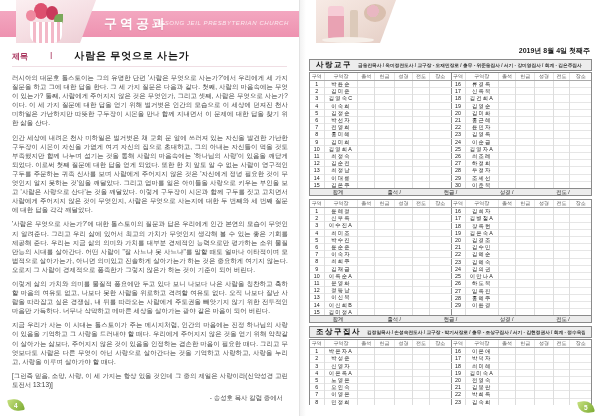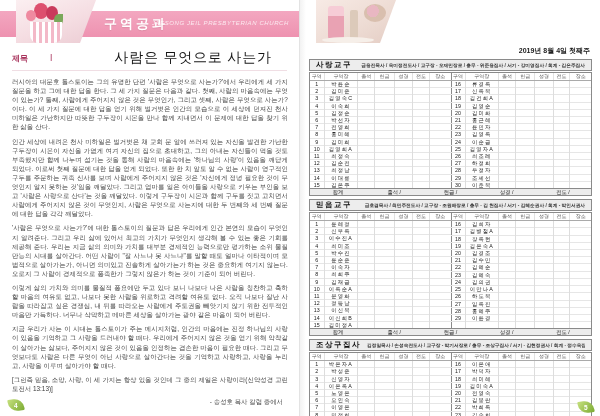--- a/index.html
+++ b/index.html
@@ -28,37 +28,37 @@
   .cup{position:absolute;left:14px;top:22px;width:32px;height:21px;background:repeating-linear-gradient(90deg,#fff 0 3px,#f3b9c8 3px 6px);border-radius:0 0 8px 8px;}
   .glass{position:absolute;left:12px;top:6px;width:16px;height:34px;border-radius:3px 3px 4px 4px;background:linear-gradient(180deg,#f6ccd6 0 30%,#e9a2b3 30% 100%);}
   .candle{position:absolute;left:34px;top:10px;width:8px;height:30px;background:#dccaba;border-radius:2px;}
   .bloom{position:absolute;left:48px;top:4px;width:22px;height:18px;border-radius:50%;background:radial-gradient(circle at 40% 40%,#e9b7c2 0 35%,#d9bfae 36% 100%);}
   .plate{position:absolute;left:6px;top:37px;width:52px;height:6px;border-radius:50%;background:#f6efe9;}
 
   
   .lesson-title{margin:5px 12px 0 12px;padding-bottom:3px;border-bottom:1px solid #f0dee4;display:flex;align-items:center;gap:22px;}
   .lesson-label{color:#a8335c;font-weight:bold;font-size:8px;}
   .lesson-sep{color:#a8335c;font-size:8px;}
-  .lesson-name{color:#151515;font-weight:normal;font-size:14px;letter-spacing:.8px;margin-left:40px;}
+  .lesson-name{color:#151515;font-weight:bold;font-size:10px;letter-spacing:.8px;}
   .paragraphs{margin:6px 11px 0 12px;}
   .para{font-size:6.4px;line-height:9.1px;color:#3c3c3c;text-align:justify;margin-bottom:5px;letter-spacing:.1px;}
   .quote{margin:4px 11px 0 12px;font-size:6.4px;line-height:9.1px;color:#3c3c3c;text-align:justify;}
   .attribution{margin:5px 16px 0 0;text-align:right;font-size:6.4px;color:#3c3c3c;}
 
   
   .leaf{position:absolute;width:16px;height:12px;background:linear-gradient(135deg,#c6e07e,#7cab33);border-radius:1px 10px 1px 10px;display:flex;align-items:center;justify-content:center;transform:rotate(-8deg);}
   .leaf-l{left:8px;bottom:5px;}
   .leaf-r{right:6px;bottom:3px;}
   .leaf span{color:#fff;font-weight:bold;font-size:6.5px;transform:rotate(8deg);}
 
   
   .report-body{padding:0 8px 0 9px;}
   .date-line{text-align:right;font-size:7px;font-weight:bold;color:#222;margin:2px 2px 3px 0;}
   .gu{margin-bottom:3px;}
-  .gu-bar{display:flex;align-items:center;gap:6px;border:1px solid #8a8a8a;background:#ededed;height:12px;padding:0 6px;margin-bottom:1px;justify-content:space-between;}
+  .gu-bar{display:flex;align-items:center;gap:6px;border:1px solid #8a8a8a;background:#ededed;height:12px;padding:0 6px;margin-bottom:1px;}
   .gu-name{font-size:7.5px;font-weight:bold;letter-spacing:1.5px;color:#111;white-space:nowrap;}
   .gu-staff{font-size:4.7px;font-weight:bold;color:#333;white-space:nowrap;overflow:hidden;}
   .gu-tables{display:flex;border:1px solid #8a8a8a;border-bottom:none;}
   .gu-tables table{border-collapse:collapse;width:50%;table-layout:fixed;}
   .gu-tables table + table{border-left:1px solid #8a8a8a;}
   .gu-tables th{font-weight:normal;color:#555;font-size:5px;height:7px;line-height:7px;border-bottom:1px solid #aaa;border-right:1px solid #e2e2e2;padding:0;white-space:nowrap;overflow:hidden;}
   .gu-tables th:last-child,.gu-tables td:last-child{border-right:none;}
   .gu-tables td{font-size:5.3px;color:#222;text-align:center;height:6.2px;line-height:6.2px;padding:0;border-right:1px solid #ddd;border-top:1px solid #e6e6e6;white-space:nowrap;overflow:hidden;}
   .gu-tables tbody tr:first-child td{border-top:none;}
   .gu-tables td.nm{letter-spacing:1.2px;}
@@ -436,24 +436,20 @@
         <div class="gu-summary">
             <span>합계</span>
             <span>출석 /</span>
             <span>헌금 /</span>
             <span>성경 /</span>
             <span>전도 /</span>
           </div>
       </section>
 
       <section class="gu">
-        <div class="gu-bar">
-          <span class="gu-name">믿음교구</span>
-          <span class="gu-staff">금호겸목사 / 최민주전도사 / 교구장 - 조원배장로 / 총무 - 김 천집사 / 서기 - 김혜순권사 / 회계 - 박인서권사</span>
-        </div>
         <div class="gu-tables">
             <table>
               <thead>
                 <tr>
                   <th>구역</th>
                   <th>구역장</th>
                   <th>출석</th>
                   <th>헌금</th>
                   <th>성경</th>
                   <th>전도</th>

